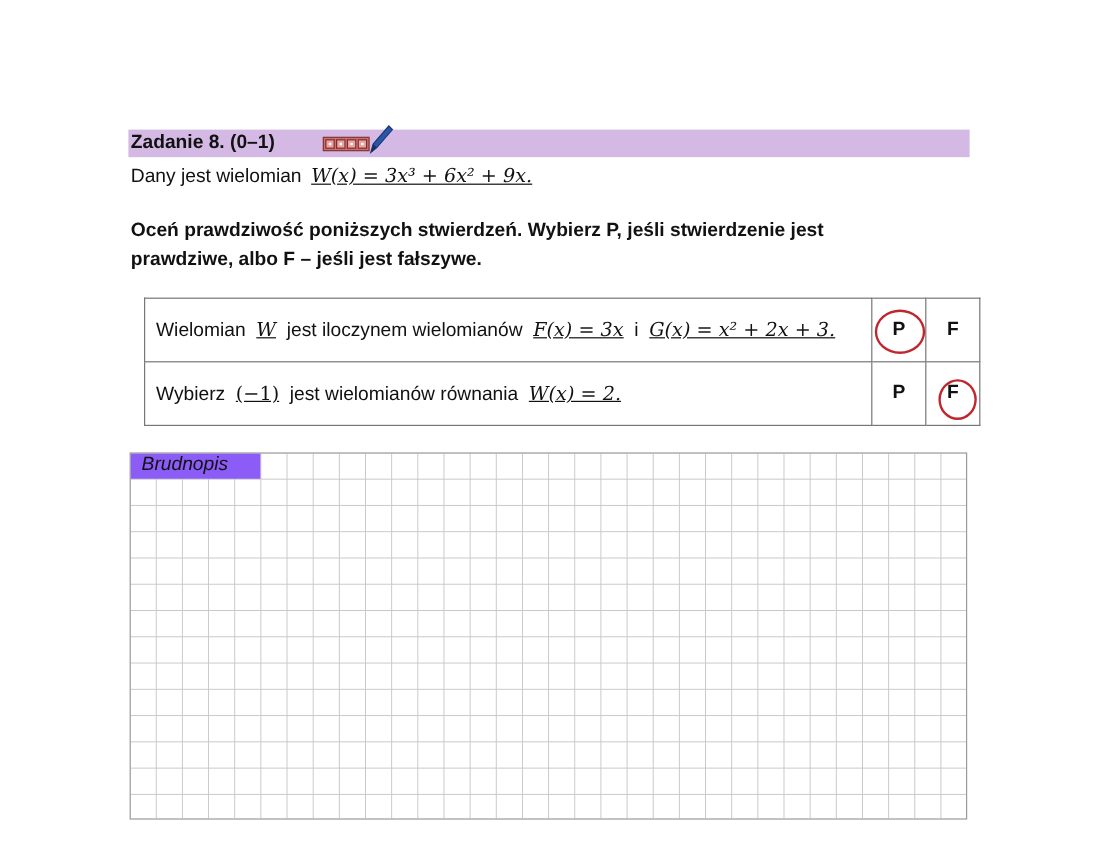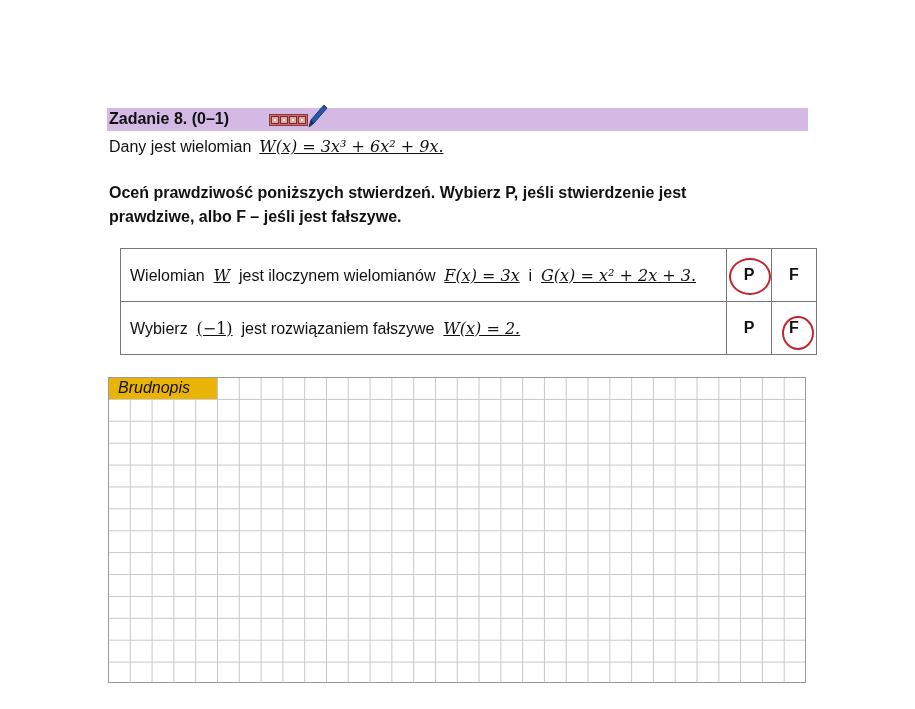--- a/index.html
+++ b/index.html
@@ -18,21 +18,21 @@
   table.ptable { position:absolute; left:108px; top:248px; border-collapse:collapse;margin-left:12px; }
   table.ptable td { border:1.5px solid #777; font-size:16px; }
   td.stmt { width:596px; height:52px; padding:0 0 0 9px; }
   td.pf { width:42px; text-align:center; font-weight:bold; position:relative; }
   .ring { position:absolute; border:2.5px solid #c0262d; border-radius:50%; }
   .grid { left:108px; top:377px; width:698px; height:306px; border:1px solid #9a9a9a; box-sizing:border-box;
           background-image:
             linear-gradient(to right, #c8c8c8 1px, transparent 1px),
             linear-gradient(to bottom, #c8c8c8 1px, transparent 1px);
           background-size:21.8px 21.9px; background-position:-1px -1px; }
-  .grid-label { left:109px; top:378px; width:108px; height:21px; background:#eab308; }
+  .grid-label { left:109px; top:378px; width:108px; height:21px; background:#8b5cf6; }
   .grid-label span { position:absolute; left:9px; top:1px; font-style:italic; font-size:16px; }
 </style>
 </head>
 <body>
 
 <div class="abs header-band"></div>
 <div class="abs task-title">Zadanie 8. (0–1)</div>
 <div class="abs boxes">
   <span></span>
     <span></span>
@@ -72,21 +72,21 @@
       <div class="ring" style="left:2px; top:9px; width:38px; height:33px;"></div>
     </td>
     <td class="pf">
       <span>F</span>
     </td>
   </tr>
   <tr>
     <td class="stmt">
       <span>Wybierz</span>&nbsp;
       <span class="math up" style="font-style:normal">(−1)</span>&nbsp;
-      <span>jest rozwiązaniem fałszywe</span>&nbsp;
+      <span>jest wielomianów równania</span>&nbsp;
       <span class="math">W(x) = 2.</span>
     </td>
     <td class="pf">
       <span>P</span>
     </td>
     <td class="pf">
       <span>F</span>
       <div class="ring" style="left:10px; top:14px; width:28px; height:30px;"></div>
     </td>
   </tr>

